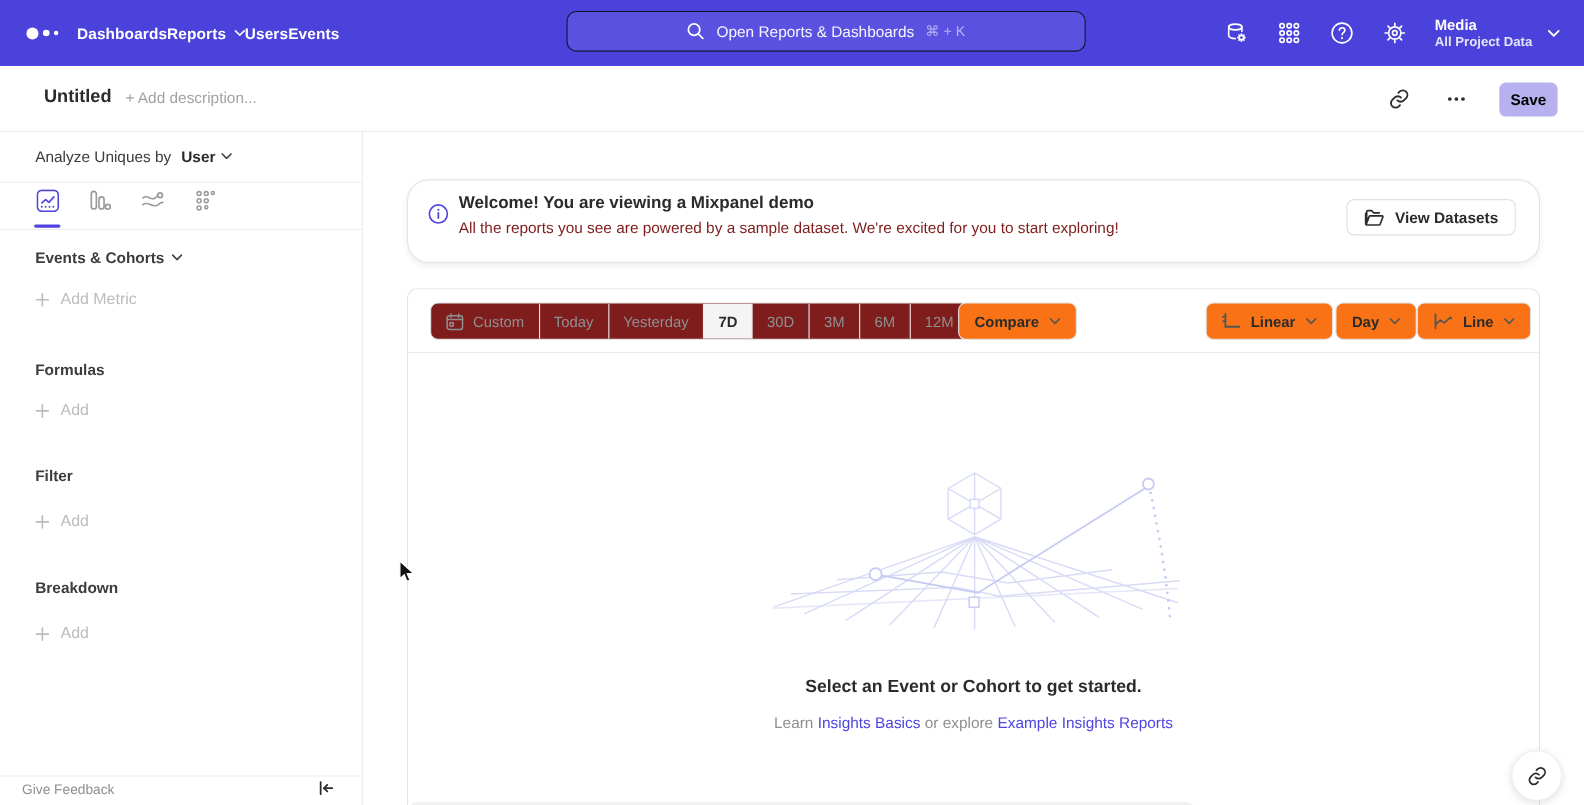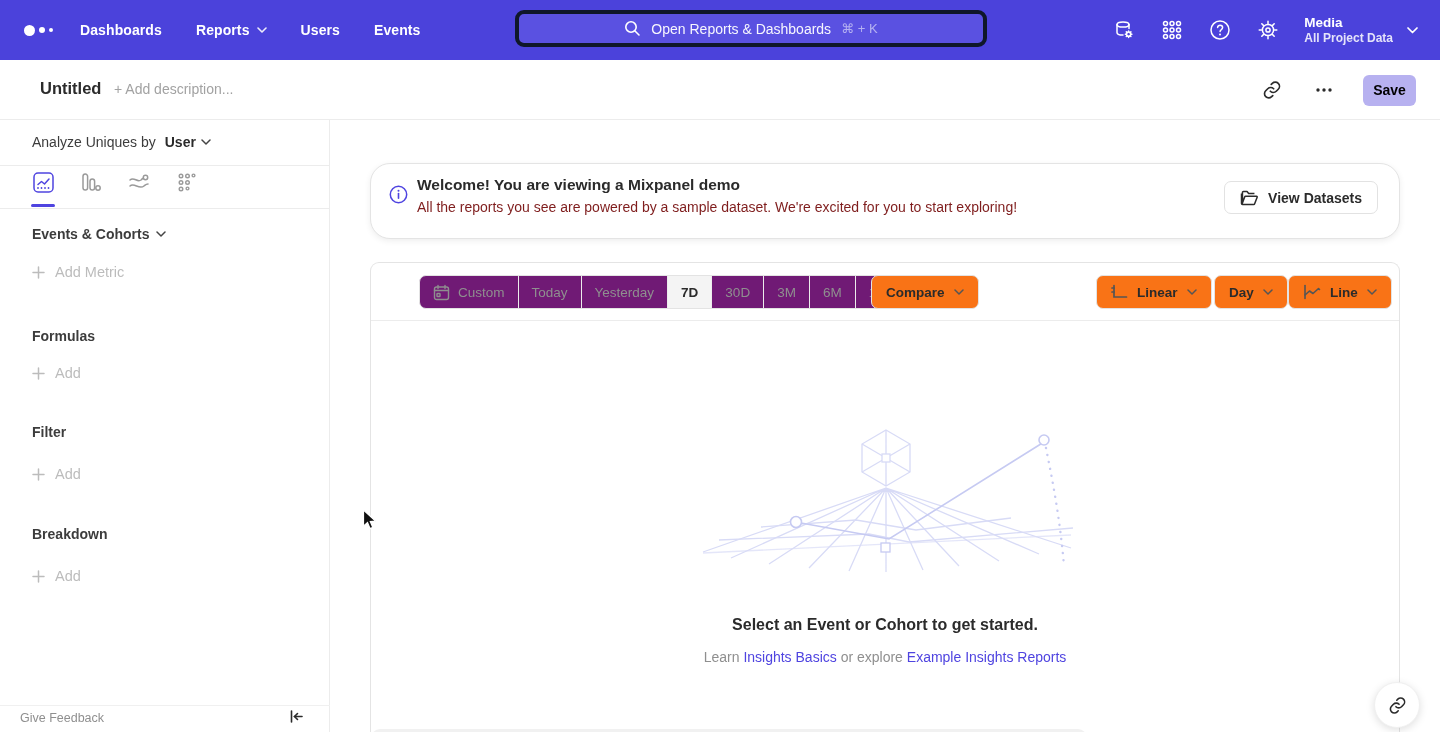--- a/index.html
+++ b/index.html
@@ -5,24 +5,24 @@
   * { margin:0; padding:0; box-sizing:border-box; }
   html,body { width:1440px; height:732px; overflow:hidden; }
   body { font-family:"Liberation Sans", sans-serif; background:#ffffff; position:relative; }
 
   
   .topnav { position:absolute; left:0; top:0; width:1440px; height:60px; background:#4B42DB; display:flex; align-items:center; }
   .logo { display:flex; align-items:center; gap:4px; margin-left:24px; width:36px; }
   .logo .d1 { width:11px; height:11px; border-radius:50%; background:#fff; }
   .logo .d2 { width:6px; height:6px; border-radius:50%; background:#fff; }
   .logo .d3 { width:4px; height:4px; border-radius:50%; background:#fff; }
-  .nav-items { display:flex; align-items:center; gap:34px; margin-left:20px; }
+  .nav-items { display:flex; align-items:center; margin-left:10px; }
   .nav-item { color:#ffffff; font-size:14px; font-weight:600; letter-spacing:.1px; display:flex; align-items:center; gap:7px; cursor:pointer; }
   .nav-item svg { opacity:.9; }
-  .searchbar { position:absolute; left:515px; top:10px; width:472px; height:37px; background:#5A51E1; border:4px solid #0f172a; border-radius:9px; display:flex; align-items:center; justify-content:center; gap:10px; color:#fff; }
+  .searchbar { position:absolute; left:515px; top:10px; width:472px; height:37px; background:#5A51E1; border:1px solid #0f172a; border-radius:9px; display:flex; align-items:center; justify-content:center; gap:10px; color:#fff; }
   .searchbar .ph { font-size:14px; font-weight:500; color:rgba(255,255,255,.95); }
   .searchbar .kbd { font-size:13px; color:rgba(255,255,255,.55); font-weight:500; }
   .nav-right { position:absolute; right:22px; top:0; height:60px; display:flex; align-items:center; gap:24px; }
   .nav-ic { width:24px; height:24px; display:flex; align-items:center; justify-content:center; cursor:pointer; }
   .proj { display:flex; align-items:center; gap:14px; cursor:pointer; }
   .proj .pname { color:#fff; font-size:13.5px; font-weight:700; line-height:17px; }
   .proj .pscope { color:rgba(255,255,255,.85); font-size:12px; font-weight:600; line-height:15px; }
 
   
   .rheader { position:absolute; left:0; top:60px; width:1440px; height:60px; background:#fff; border-bottom:1px solid #ececec; }
@@ -52,21 +52,21 @@
   .main { position:absolute; left:330px; top:120px; width:1110px; height:612px; background:#fff; }
 
   .banner { position:absolute; left:40px; top:43px; width:1030px; height:76px; background:#fff; border:1px solid #e4e4e4; border-radius:20px; box-shadow:0 2px 6px rgba(0,0,0,.07); }
   .banner-info { position:absolute; left:18px; top:21px; color:#4F44E0; }
   .banner-title { position:absolute; left:46px; top:12px; font-size:15.5px; font-weight:700; color:#2b2b2b; }
   .banner-sub { position:absolute; left:46px; top:35px; font-size:14px; color:#7f1d1d; }
   .ds-btn { position:absolute; right:21px; top:17px; height:33px; padding:0 15px; background:#fff; border:1px solid #e2e2e2; border-radius:7px; display:flex; align-items:center; gap:9px; font-size:14px; font-weight:600; color:#2b2b2b; cursor:pointer; }
 
   .chartcard { position:absolute; left:40px; top:142px; width:1030px; height:480px; background:#fff; border:1px solid #e4e4e4; border-radius:9px 9px 0 0; border-bottom:none; }
   .toolbar { position:absolute; left:0; top:0; width:100%; height:58px; border-bottom:1px solid #ececec; }
-  .seg { position:absolute; left:20px; top:12px; height:34px; display:flex; align-items:stretch; border:1px solid #e3e3e3; border-radius:7px; overflow:hidden; background:#701a75;margin-left:28px; }
+  .seg { position:absolute; left:20px; top:12px; height:34px; display:flex; align-items:stretch; border:1px solid #e3e3e3; border-radius:7px; overflow:hidden; background:#7f1d1d; }
   .seg .s { display:flex; align-items:center; gap:8px; padding:0 13px; font-size:13.5px; color:#8f8f8f; border-right:1px solid #ececec; cursor:pointer; white-space:nowrap; }
   .seg .s:last-child { border-right:none; }
   .seg .s.sel { background:#f4f4f4; color:#2b2b2b; font-weight:600; }
   .tbtn { position:absolute; top:12px; height:34px; background:#f97316; border:1px solid #e3e3e3; border-radius:7px; display:flex; align-items:center; gap:9px; padding:0 14px; font-size:13.5px; font-weight:600; color:#2b2b2b; cursor:pointer; }
   .tbtn .cicon { color:#555; }
 
   .empty { position:absolute; left:0; top:58px; width:100%; height:360px; }
   .illu { position:absolute; left:330px; top:105px; }
   .es-title { position:absolute; left:0; top:295px; width:100%; text-align:center; font-size:16px; font-weight:700; color:#2b2b2b; }
   .es-links { position:absolute; left:0; top:328px; width:100%; text-align:center; font-size:14px; color:#8f8f8f; }

